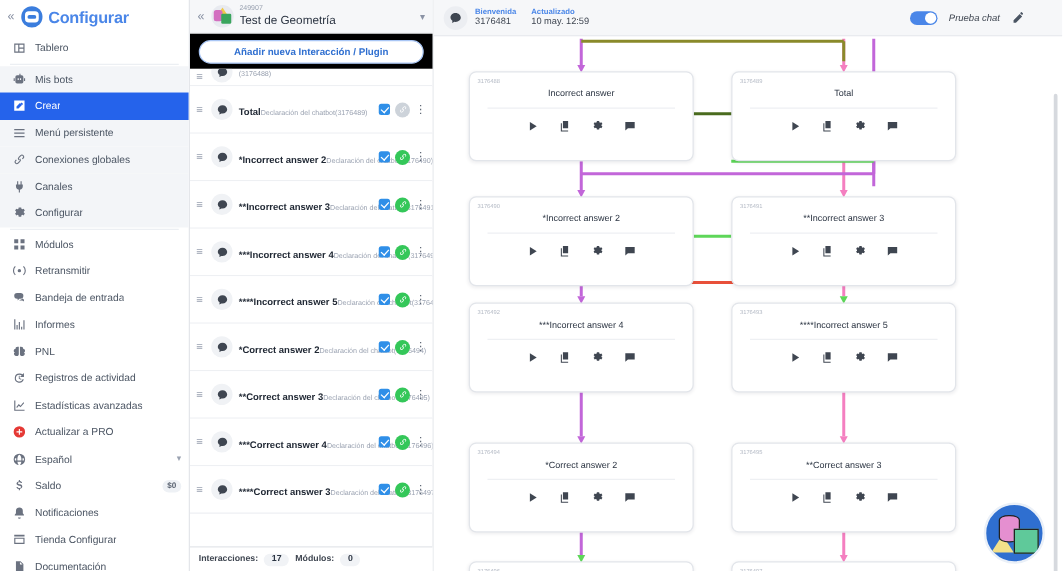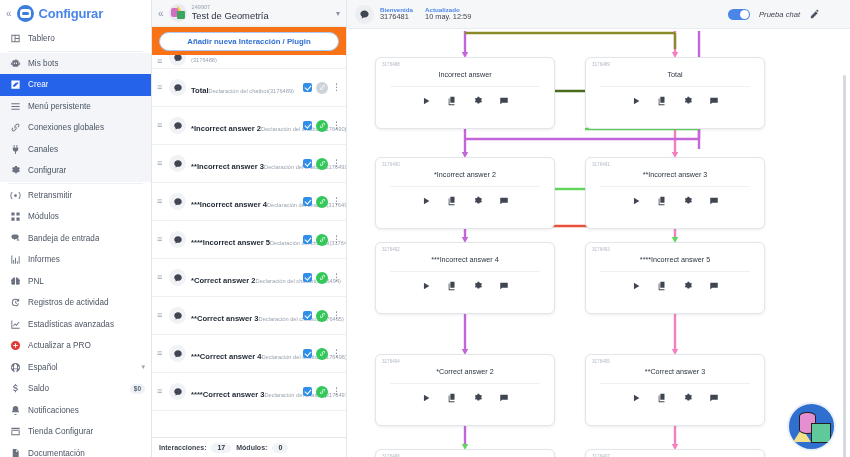--- a/index.html
+++ b/index.html
@@ -82,21 +82,21 @@
     position: absolute; display: block;
   }
   .ba1 { width: 7px; height: 9px; background: #d36fc0; border-radius: 2px; left: 2px; top: 4px; }
   .ba2 { width: 8px; height: 8px; background: #3aa55d; border-radius: 1px; left: 8px; top: 7px; }
   .ba3 { width: 0; height: 0; border-left: 4px solid transparent; border-right: 4px solid transparent;
          border-bottom: 6px solid #efc94c; left: 5px; top: 2px; }
   .bot-meta { display: flex; flex-direction: column; justify-content: center; line-height: 1.15; min-width: 0; }
   .bot-id { font-size: 5.6px; color: #9aa2b1; }
   .bot-name { font-size: 9.4px; color: #2b3442; white-space: nowrap; overflow: hidden; }
   .head-caret { margin-left: auto; color: #8b93a5; font-size: 8px; cursor: pointer; }
-  .add-wrap { padding: 5px 7px 4px; background: #f97316; }
+  .add-wrap { padding: 5px 7px 4px; background: #000000; }
   .add-btn {
     width: 100%; height: 19px; border: 1px solid #a9c6f5;
     border-radius: 10px; background: #fff; color: #2f6fd0;
     font-size: 7.8px; font-weight: bold; cursor: pointer;
     display: flex; align-items: center; justify-content: center;
     font-family: "Liberation Sans", sans-serif;
   }
   .int-list { flex: 1; overflow: hidden; position: relative; }
   .int-row {
     display: flex; align-items: center; gap: 5px;
@@ -274,32 +274,32 @@
             <svg viewBox="0 0 24 24">
               <path d="M12 8a4 4 0 1 0 0 8 4 4 0 0 0 0-8zm0 2.2a1.8 1.8 0 1 1 0 3.6 1.8 1.8 0 0 1 0-3.6zM10.8 2l-.4 2.3-1.7.9-2.1-1L4.5 7.6l1.8 1.5v2l-1.8 1.5 2.1 3.4 2.1-1 1.7.9.4 2.3h4.4l.4-2.3 1.7-.9 2.1 1 2.1-3.4-1.8-1.5v-2l1.8-1.5-2.1-3.4-2.1 1-1.7-.9L15.2 2h-4.4z"></path>
             </svg>
           </span>
           <span class="lbl">Configurar</span>
         </div>
         <div class="sb-sep"></div>
         <div class="sb-item">
           <span class="ico">
             <svg viewBox="0 0 24 24">
+              <path d="M3 3h7v7H3V3zm11 0h7v7h-7V3zM3 14h7v7H3v-7zm11 0h7v7h-7v-7z"></path>
+            </svg>
+          </span>
+          <span class="lbl">Módulos</span>
+        </div>
+        <div class="sb-item">
+          <span class="ico">
+            <svg viewBox="0 0 24 24">
               <path d="M12 9a3 3 0 1 1 0 6 3 3 0 0 1 0-6zm-6.4-3.6L4.2 4A11 11 0 0 0 4.2 20l1.4-1.4a9 9 0 0 1 0-13.2zm12.8 0a9 9 0 0 1 0 13.2L19.8 20a11 11 0 0 0 0-16l-1.4 1.4z"></path>
             </svg>
           </span>
           <span class="lbl">Retransmitir</span>
-        </div>
-        <div class="sb-item">
-          <span class="ico">
-            <svg viewBox="0 0 24 24">
-              <path d="M3 3h7v7H3V3zm11 0h7v7h-7V3zM3 14h7v7H3v-7zm11 0h7v7h-7v-7z"></path>
-            </svg>
-          </span>
-          <span class="lbl">Módulos</span>
         </div>
         <div class="sb-item">
           <span class="ico">
             <svg viewBox="0 0 24 24">
               <path d="M8 3a5 5 0 0 0 0 10h1v3l3-3h2a5 5 0 0 0 0-10H8zm9 9.5A6.5 6.5 0 0 1 14.5 15H13l-1 1h4a5 5 0 0 1 4 2v-3a5 5 0 0 0-3-2.5z"></path>
             </svg>
           </span>
           <span class="lbl">Bandeja de entrada</span>
         </div>
         <div class="sb-item">

